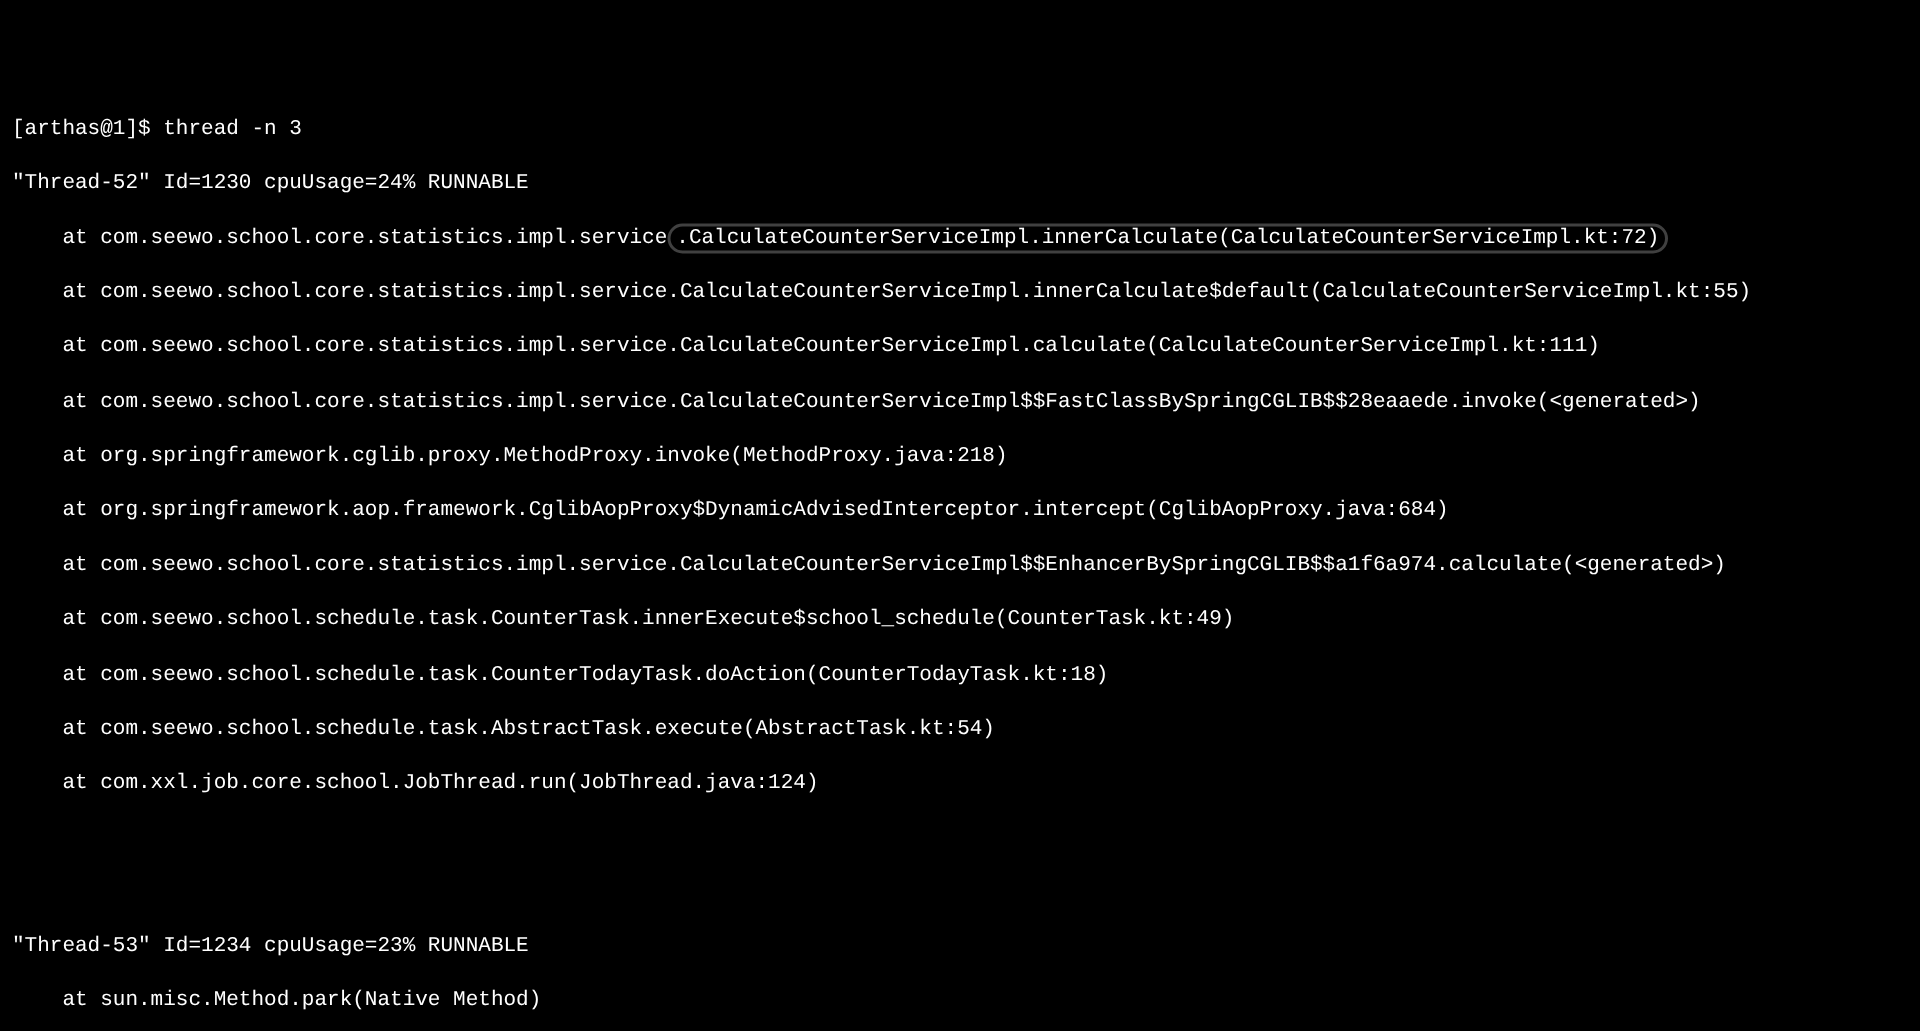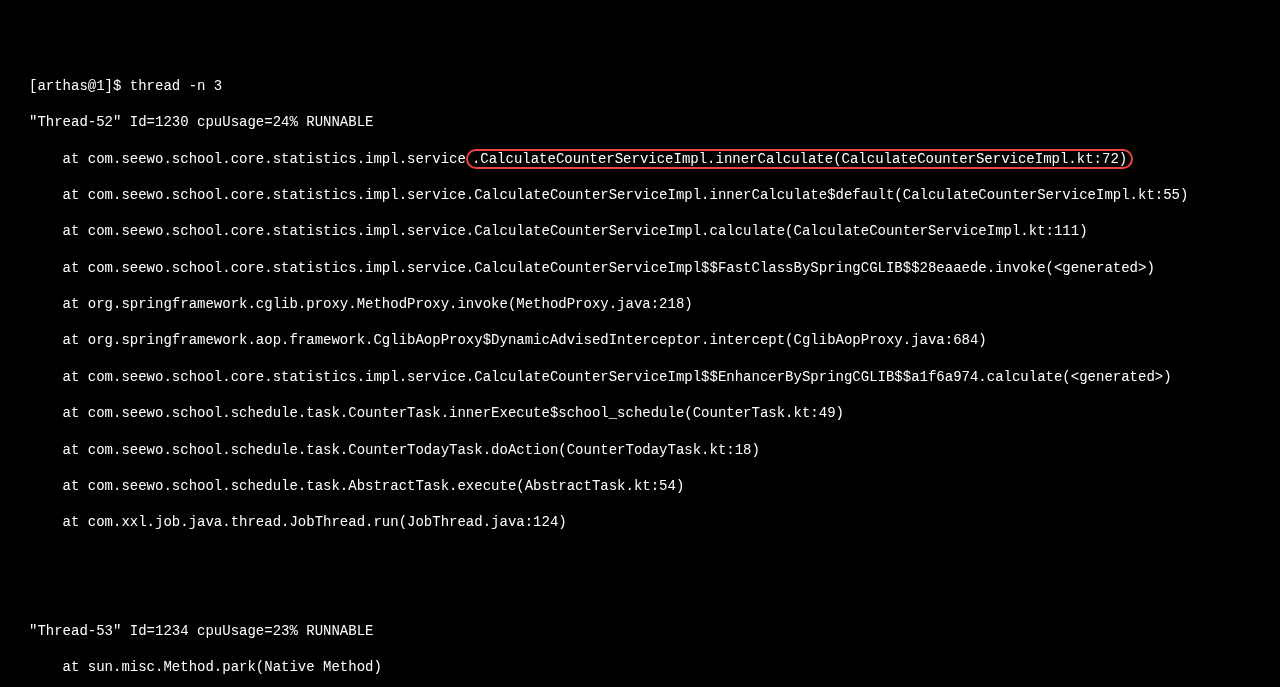--- a/index.html
+++ b/index.html
@@ -6,24 +6,24 @@
       margin: 0;
       padding: 4px 8px;
       background: #000;
       color: #fff;
       font-family: "Courier New", Courier, monospace;
       font-size: 14px;
       line-height: 1.3;
       white-space: pre;
       overflow: hidden;
     }
-    .line { display: block; margin-left: 21px; }
+    .line { display: block; }
     .highlight {
       display: inline-block;
-      border: 2px solid #ef4444;
+      border: 2px solid #404040;
       border-radius: 10px;
       padding: 0 4px;
       margin: -2px 0;
       line-height: 1.15;
     }
     .thread-header { margin-top: 0; }
     .blank { height: 18px; }
   </style>
 </head>
 <body>
@@ -35,21 +35,21 @@
 <span class="line"><span>    at com.seewo.school.core.statistics.impl.service</span><span class="highlight">.CalculateCounterServiceImpl.innerCalculate(CalculateCounterServiceImpl.kt:72)</span></span>
 <span class="line">    at com.seewo.school.core.statistics.impl.service.CalculateCounterServiceImpl.innerCalculate$default(CalculateCounterServiceImpl.kt:55)</span>
 <span class="line">    at com.seewo.school.core.statistics.impl.service.CalculateCounterServiceImpl.calculate(CalculateCounterServiceImpl.kt:111)</span>
 <span class="line">    at com.seewo.school.core.statistics.impl.service.CalculateCounterServiceImpl$$FastClassBySpringCGLIB$$28eaaede.invoke(&lt;generated&gt;)</span>
 <span class="line">    at org.springframework.cglib.proxy.MethodProxy.invoke(MethodProxy.java:218)</span>
 <span class="line">    at org.springframework.aop.framework.CglibAopProxy$DynamicAdvisedInterceptor.intercept(CglibAopProxy.java:684)</span>
 <span class="line">    at com.seewo.school.core.statistics.impl.service.CalculateCounterServiceImpl$$EnhancerBySpringCGLIB$$a1f6a974.calculate(&lt;generated&gt;)</span>
 <span class="line">    at com.seewo.school.schedule.task.CounterTask.innerExecute$school_schedule(CounterTask.kt:49)</span>
 <span class="line">    at com.seewo.school.schedule.task.CounterTodayTask.doAction(CounterTodayTask.kt:18)</span>
 <span class="line">    at com.seewo.school.schedule.task.AbstractTask.execute(AbstractTask.kt:54)</span>
-<span class="line">    at com.xxl.job.java.thread.JobThread.run(JobThread.java:124)</span>
+<span class="line">    at com.xxl.job.core.school.JobThread.run(JobThread.java:124)</span>
 <div class="blank"></div>
 <div class="blank"></div>
 <span class="line thread-header">"Thread-53" Id=1234 cpuUsage=23% RUNNABLE</span>
 <span class="line">    at sun.misc.Method.park(Native Method)</span>
 
 
 
 
 
 

